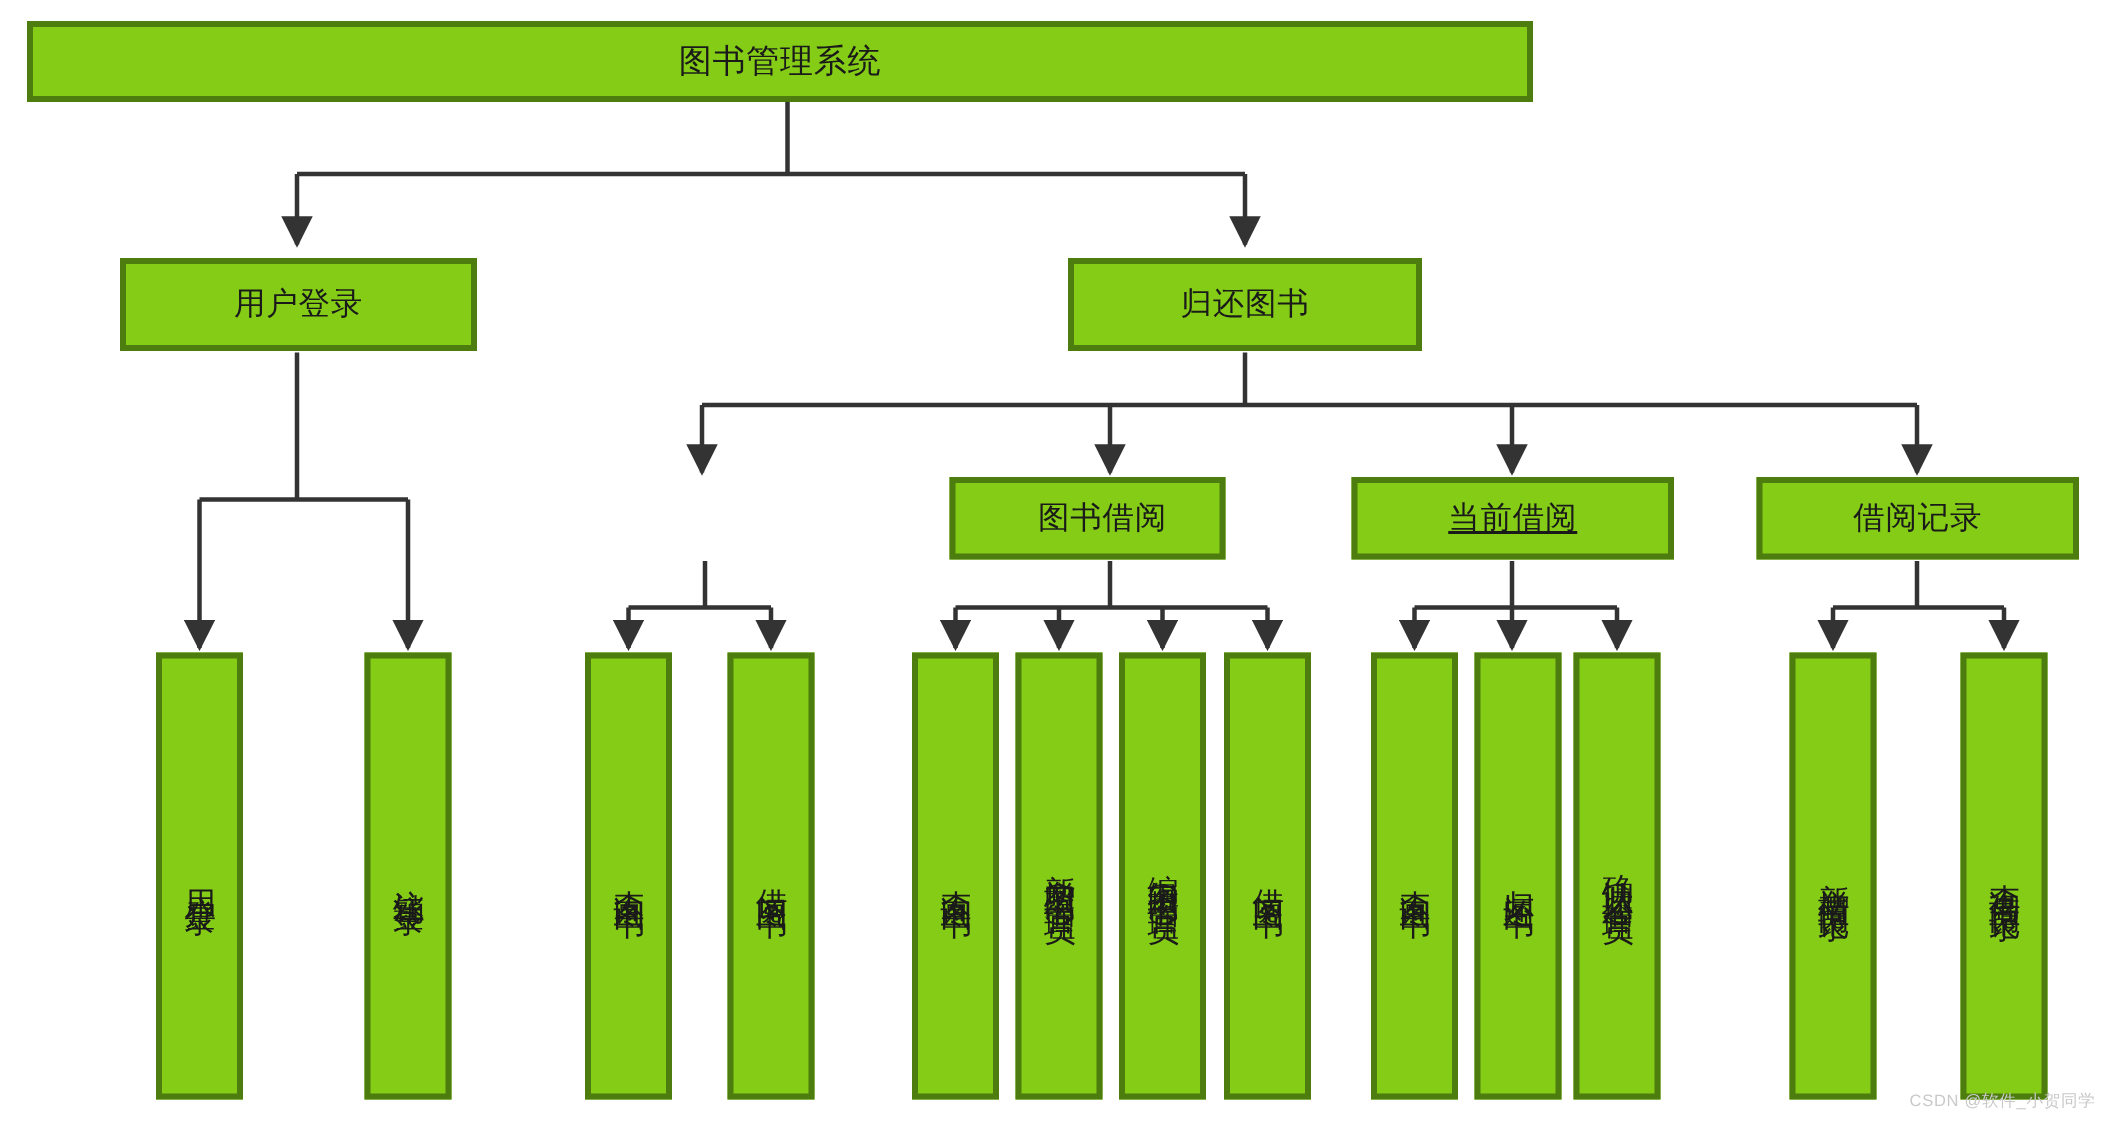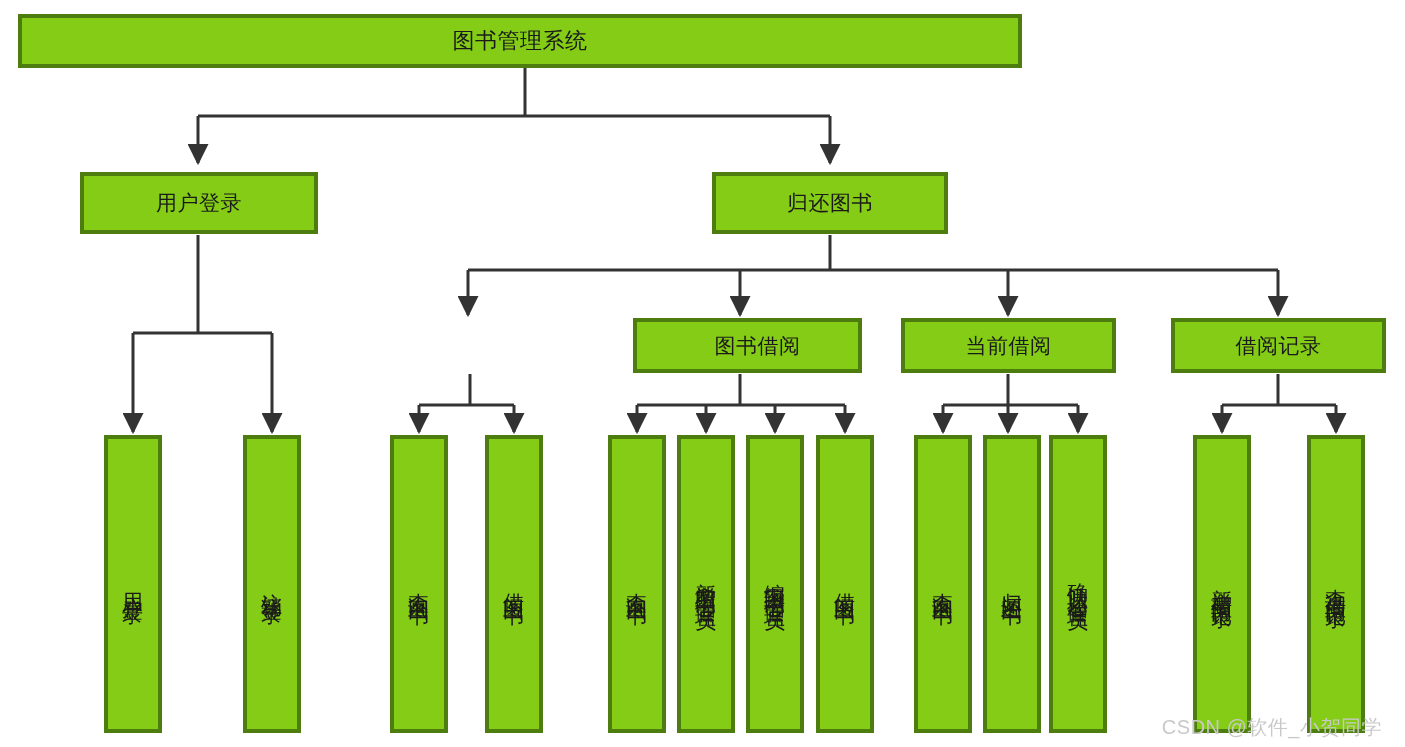--- a/index.html
+++ b/index.html
@@ -47,23 +47,23 @@
     line-height:1.0;
     padding:6px 0;
   }
   .node.v .vtext{
     writing-mode:vertical-rl;
     text-orientation:upright;
     white-space:nowrap;
   }
   .watermark{
     position:absolute;
-    right:23px;
+    right:8px;
     bottom:6px;
-    font-size:20px;
+    font-size:11px;
     color:#c9c9c9;
     letter-spacing:0.5px;
     white-space:nowrap;
     user-select:none;
   }
 </style>
 </head>
 <body>
 
 <div id="canvas">
@@ -123,24 +123,24 @@
     <span>图书管理系统</span>
   </div>
 
   <div class="node h" style="left:80px;top:172px;width:238px;height:62px;">
     <span>用户登录</span>
   </div>
   <div class="node h" style="left:712px;top:172px;width:236px;height:62px;">
     <span>归还图书</span>
   </div>
 
-  <div class="node h" style="left:633px;top:318px;width:229px;height:55px;padding-left:20px;">
+  <div class="node h" style="left:633px;top:318px;width:184px;height:55px;padding-left:20px;">
     <span>图书借阅</span>
   </div>
-  <div class="node h" style="left:901px;top:318px;width:215px;height:55px;">
+  <div class="node h" style="left:901px;top:318px;width:215px;height:55px;text-decoration:underline;">
     <span>当前借阅</span>
   </div>
   <div class="node h" style="left:1171px;top:318px;width:215px;height:55px;text-align:right;">
     <span>借阅记录</span>
   </div>
 
   <div class="node v" style="left:104px;top:435px;width:58px;height:298px;">
     <span class="vtext">用户登录</span>
   </div>
   <div class="node v" style="left:243px;top:435px;width:58px;height:298px;">

